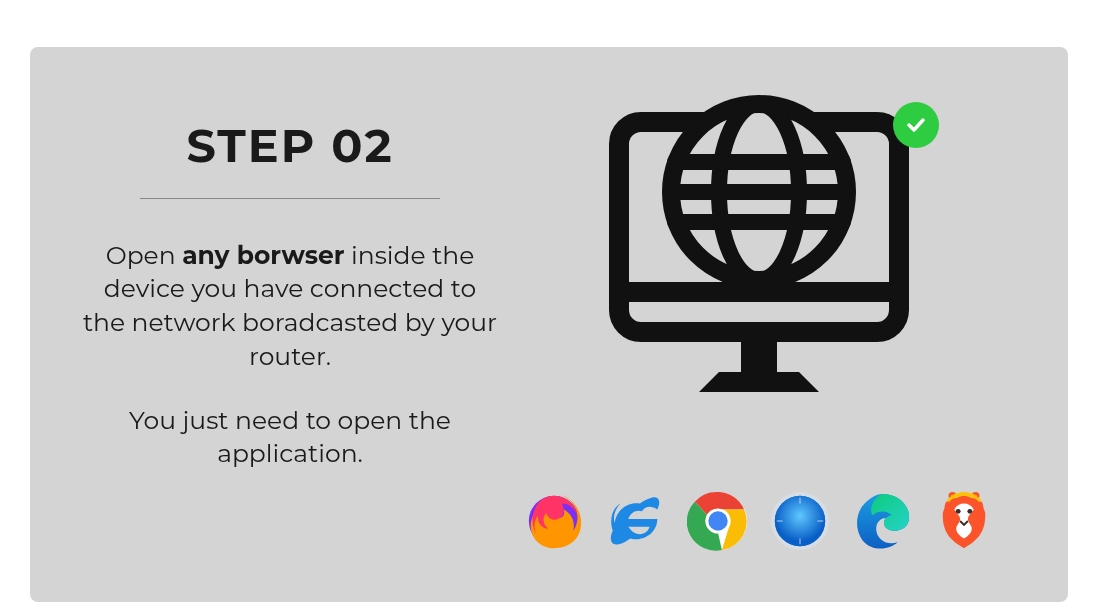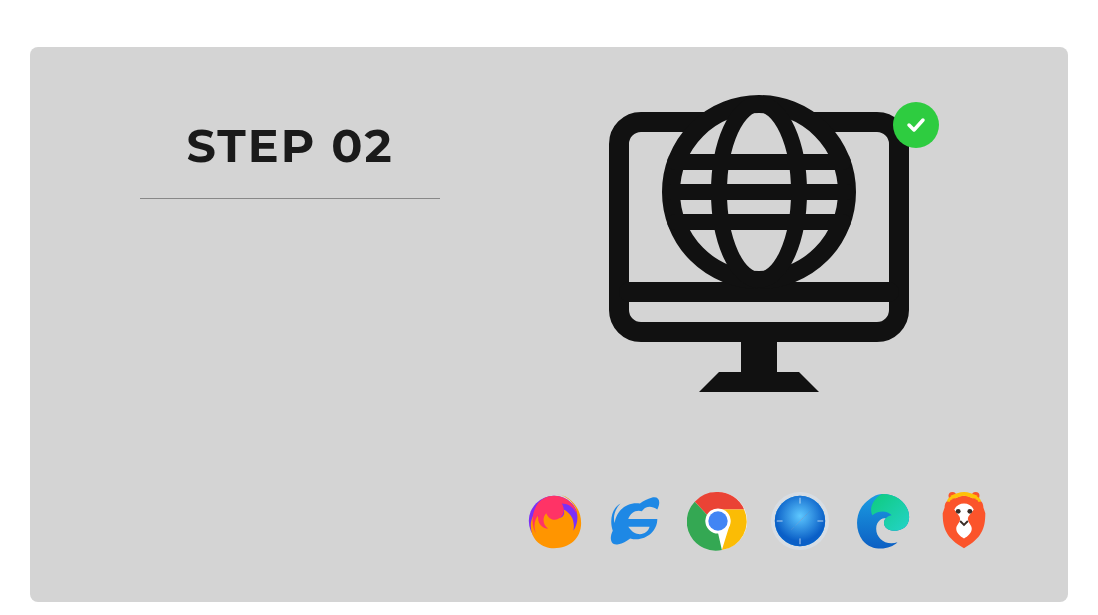--- a/index.html
+++ b/index.html
@@ -87,20 +87,24 @@
     justify-content: center;
   }
 </style>
 </head>
 <body>
 
 <div class="card">
   <div class="left">
     <div class="step-title">STEP 02</div>
     <div class="divider"></div>
+    <div class="body-text">
+      <span>Open </span><span class="bold">any borwser</span><span> inside the device you have connected to the network boradcasted by your router.</span>
+      <span class="para2">You just need to open the application.</span>
+    </div>
   </div>
 
   <div class="right">
     <div class="monitor-wrap">
       <svg width="340" height="330" viewBox="0 0 340 330">
 
         <rect x="30" y="40" width="280" height="210" rx="22" ry="22" fill="none" stroke="#111" stroke-width="20"></rect>
 
         <line x1="40" y1="210" x2="300" y2="210" stroke="#111" stroke-width="20" stroke-linecap="round"></line>
 

